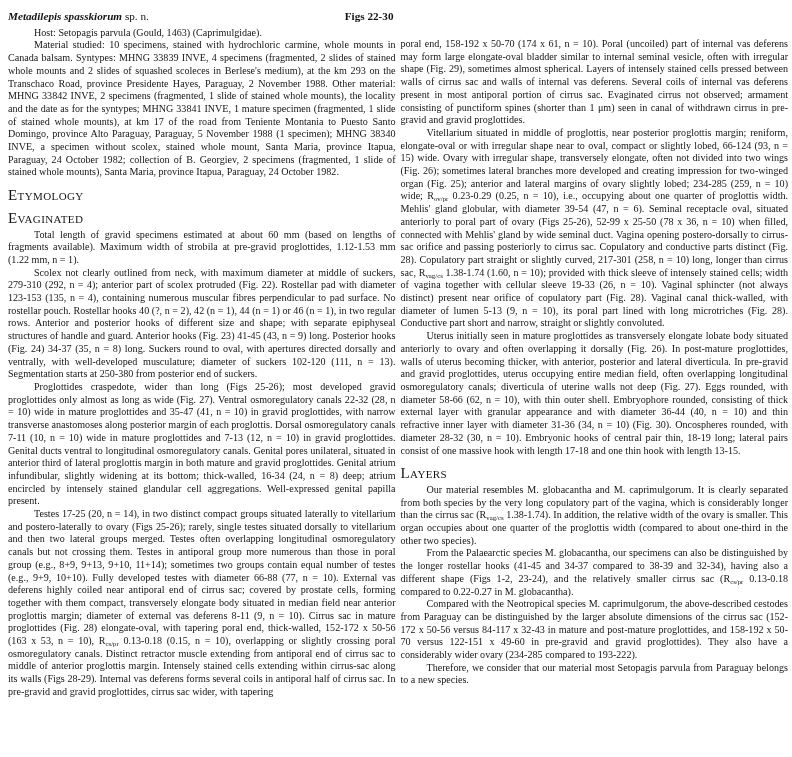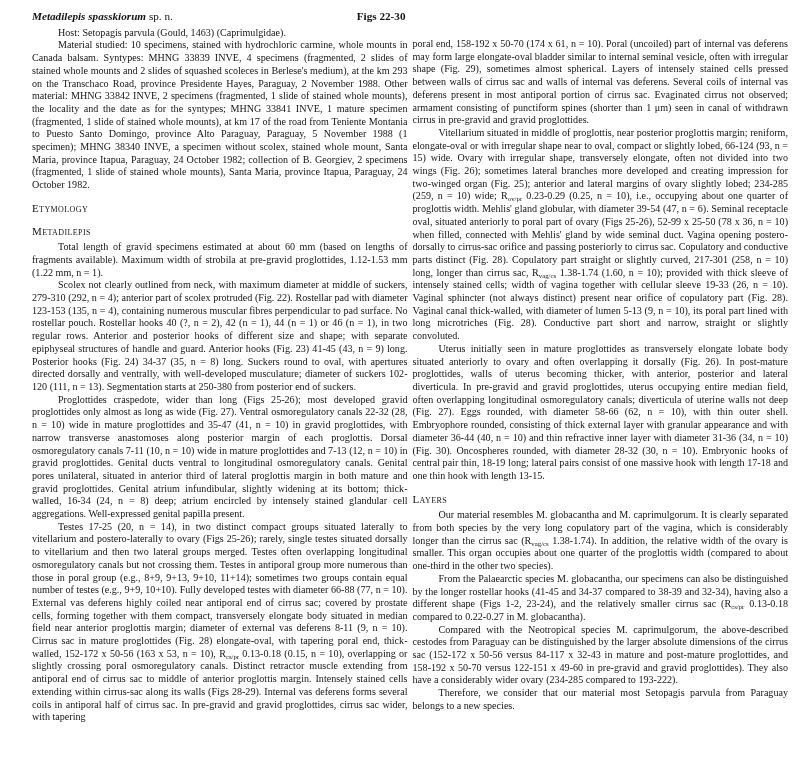--- a/index.html
+++ b/index.html
@@ -9,42 +9,42 @@
     height: 757px;
     background: #ffffff;
     color: #141414;
     font-family: "Liberation Serif", "DejaVu Serif", serif;
     font-size: 10.1px;
     line-height: 12.7px;
     box-sizing: border-box;
     padding: 10px 4px 6px 8px;
     overflow: hidden;
   }
-  .columns { display: flex; gap: 5px; margin-left: 24px; }
+  .columns { display: flex; gap: 5px; }
   .col { width: 388px; text-align: justify; }
   .col-right { padding-top: 28px; }
 
   .title-line {
     display: flex;
     justify-content: space-between;
     align-items: baseline;
     font-size: 11.2px;
     margin: 0 0 4px 0;
     text-align: left;
   }
   .species { font-weight: bold; font-style: italic; }
   .figs { font-weight: bold; padding-right: 2px; }
 
   p.para { margin: 0; }
   p.indent { text-indent: 26px; }
 
   h3.section-heading {
     font-variant: small-caps;
     font-weight: normal;
-    font-size: 11px;
+    font-size: 15px;
     letter-spacing: 0.4px;
     margin: 10px 0 4px 0;
     text-align: left;
   }
   .it { }
   sub { font-size: 6.8px; line-height: 0; vertical-align: -1.5px; }
 </style>
 </head>
 <body>
 
@@ -55,21 +55,21 @@
       <div class="title-line">
         <span><span class="species">Metadilepis spasskiorum</span><span> sp. n.</span></span>
         <span class="figs">Figs 22-30</span>
       </div>
 
       <p class="para indent"><span class="it">Host</span><span>: </span><span class="it">Setopagis parvula</span><span> (Gould, 1463) (Caprimulgidae).</span></p>
       <p class="para indent"><span class="it">Material studied</span><span>: 10 specimens, stained with hydrochloric carmine, whole mounts in Canada balsam. </span><span class="it">Syntypes</span><span>: MHNG 33839 INVE, 4 specimens (fragmented, 2 slides of stained whole mounts and 2 slides of squashed scoleces in Berlese's medium), at the km 293 on the Transchaco Road, province Presidente Hayes, Paraguay, 2 November 1988. </span><span class="it">Other material</span><span>: MHNG 33842 INVE, 2 specimens (fragmented, 1 slide of stained whole mounts), the locality and the date as for the syntypes; MHNG 33841 INVE, 1 mature specimen (fragmented, 1 slide of stained whole mounts), at km 17 of the road from Teniente Montania to Puesto Santo Domingo, province Alto Paraguay, Paraguay, 5 November 1988 (1 specimen); MHNG 38340 INVE, a specimen without scolex, stained whole mount, Santa Maria, province Itapua, Paraguay, 24 October 1982; collection of B. Georgiev, 2 specimens (fragmented, 1 slide of stained whole mounts), Santa Maria, province Itapua, Paraguay, 24 October 1982.</span></p>
 
       <h3 class="section-heading">Etymology</h3>
 
-      <h3 class="section-heading">Metadilepis</h3>
+      <h3 class="section-heading">Evaginated</h3>
       <p class="para indent"><span>Total length of gravid specimens estimated at about 60 mm (based on lengths of fragments available). Maximum width of strobila at pre-gravid proglottides, 1.12-1.53 mm (1.22 mm, n = 1).</span></p>
       <p class="para indent"><span>Scolex not clearly outlined from neck, with maximum diameter at middle of suckers, 279-310 (292, n = 4); anterior part of scolex protruded (Fig. 22). Rostellar pad with diameter 123-153 (135, n = 4), containing numerous muscular fibres perpendicular to pad surface. No rostellar pouch. Rostellar hooks 40 (?, n = 2), 42 (n = 1), 44 (n = 1) or 46 (n = 1), in two regular rows. Anterior and posterior hooks of different size and shape; with separate epiphyseal structures of handle and guard. Anterior hooks (Fig. 23) 41-45 (43, n = 9) long. Posterior hooks (Fig. 24) 34-37 (35, n = 8) long. Suckers round to oval, with apertures directed dorsally and ventrally, with well-developed musculature; diameter of suckers 102-120 (111, n = 13). Segmentation starts at 250-380 from posterior end of suckers.</span></p>
       <p class="para indent"><span>Proglottides craspedote, wider than long (Figs 25-26); most developed gravid proglottides only almost as long as wide (Fig. 27). Ventral osmoregulatory canals 22-32 (28, n = 10) wide in mature proglottides and 35-47 (41, n = 10) in gravid proglottides, with narrow transverse anastomoses along posterior margin of each proglottis. Dorsal osmoregulatory canals 7-11 (10, n = 10) wide in mature proglottides and 7-13 (12, n = 10) in gravid proglottides. Genital ducts ventral to longitudinal osmoregulatory canals. Genital pores unilateral, situated in anterior third of lateral proglottis margin in both mature and gravid proglottides. Genital atrium infundibular, slightly widening at its bottom; thick-walled, 16-34 (24, n = 8) deep; atrium encircled by intensely stained glandular cell aggregations. Well-expressed genital papilla present.</span></p>
       <p class="para indent"><span>Testes 17-25 (20, n = 14), in two distinct compact groups situated laterally to vitellarium and postero-laterally to ovary (Figs 25-26); rarely, single testes situated dorsally to vitellarium and then two lateral groups merged. Testes often overlapping longitudinal osmoregulatory canals but not crossing them. Testes in antiporal group more numerous than those in poral group (e.g., 8+9, 9+13, 9+10, 11+14); sometimes two groups contain equal number of testes (e.g., 9+9, 10+10). Fully developed testes with diameter 66-88 (77, n = 10). External vas deferens highly coiled near antiporal end of cirrus sac; covered by prostate cells, forming together with them compact, transversely elongate body situated in median field near anterior proglottis margin; diameter of external vas deferens 8-11 (9, n = 10). Cirrus sac in mature proglottides (Fig. 28) elongate-oval, with tapering poral end, thick-walled, 152-172 x 50-56 (163 x 53, n = 10), R</span><sub>cs/pr</sub><span> 0.13-0.18 (0.15, n = 10), overlapping or slightly crossing poral osmoregulatory canals. Distinct retractor muscle extending from antiporal end of cirrus sac to middle of anterior proglottis margin. Intensely stained cells extending within cirrus-sac along its walls (Figs 28-29). Internal vas deferens forms several coils in antiporal half of cirrus sac. In pre-gravid and gravid proglottides, cirrus sac wider, with tapering</span></p>
     </div>
 
     <div class="col col-right">
       <p class="para"><span>poral end, 158-192 x 50-70 (174 x 61, n = 10). Poral (uncoiled) part of internal vas deferens may form large elongate-oval bladder similar to internal seminal vesicle, often with irregular shape (Fig. 29), sometimes almost spherical. Layers of intensely stained cells pressed between walls of cirrus sac and walls of internal vas deferens. Several coils of internal vas deferens present in most antiporal portion of cirrus sac. Evaginated cirrus not observed; armament consisting of punctiform spines (shorter than 1 μm) seen in canal of withdrawn cirrus in pre-gravid and gravid proglottides.</span></p>
       <p class="para indent"><span>Vitellarium situated in middle of proglottis, near posterior proglottis margin; reniform, elongate-oval or with irregular shape near to oval, compact or slightly lobed, 66-124 (93, n = 15) wide. Ovary with irregular shape, transversely elongate, often not divided into two wings (Fig. 26); sometimes lateral branches more developed and creating impression for two-winged organ (Fig. 25); anterior and lateral margins of ovary slightly lobed; 234-285 (259, n = 10) wide; R</span><sub>ov/pr</sub><span> 0.23-0.29 (0.25, n = 10), i.e., occupying about one quarter of proglottis width. Mehlis' gland globular, with diameter 39-54 (47, n = 6). Seminal receptacle oval, situated anteriorly to poral part of ovary (Figs 25-26), 52-99 x 25-50 (78 x 36, n = 10) when filled, connected with Mehlis' gland by wide seminal duct. Vagina opening postero-dorsally to cirrus-sac orifice and passing posteriorly to cirrus sac. Copulatory and conductive parts distinct (Fig. 28). Copulatory part straight or slightly curved, 217-301 (258, n = 10) long, longer than cirrus sac, R</span><sub>vag/cs</sub><span> 1.38-1.74 (1.60, n = 10); provided with thick sleeve of intensely stained cells; width of vagina together with cellular sleeve 19-33 (26, n = 10). Vaginal sphincter (not always distinct) present near orifice of copulatory part (Fig. 28). Vaginal canal thick-walled, with diameter of lumen 5-13 (9, n = 10), its poral part lined with long microtriches (Fig. 28). Conductive part short and narrow, straight or slightly convoluted.</span></p>
       <p class="para indent"><span>Uterus initially seen in mature proglottides as transversely elongate lobate body situated anteriorly to ovary and often overlapping it dorsally (Fig. 26). In post-mature proglottides, walls of uterus becoming thicker, with anterior, posterior and lateral diverticula. In pre-gravid and gravid proglottides, uterus occupying entire median field, often overlapping longitudinal osmoregulatory canals; diverticula of uterine walls not deep (Fig. 27). Eggs rounded, with diameter 58-66 (62, n = 10), with thin outer shell. Embryophore rounded, consisting of thick external layer with granular appearance and with diameter 36-44 (40, n = 10) and thin refractive inner layer with diameter 31-36 (34, n = 10) (Fig. 30). Oncospheres rounded, with diameter 28-32 (30, n = 10). Embryonic hooks of central pair thin, 18-19 long; lateral pairs consist of one massive hook with length 17-18 and one thin hook with length 13-15.</span></p>

